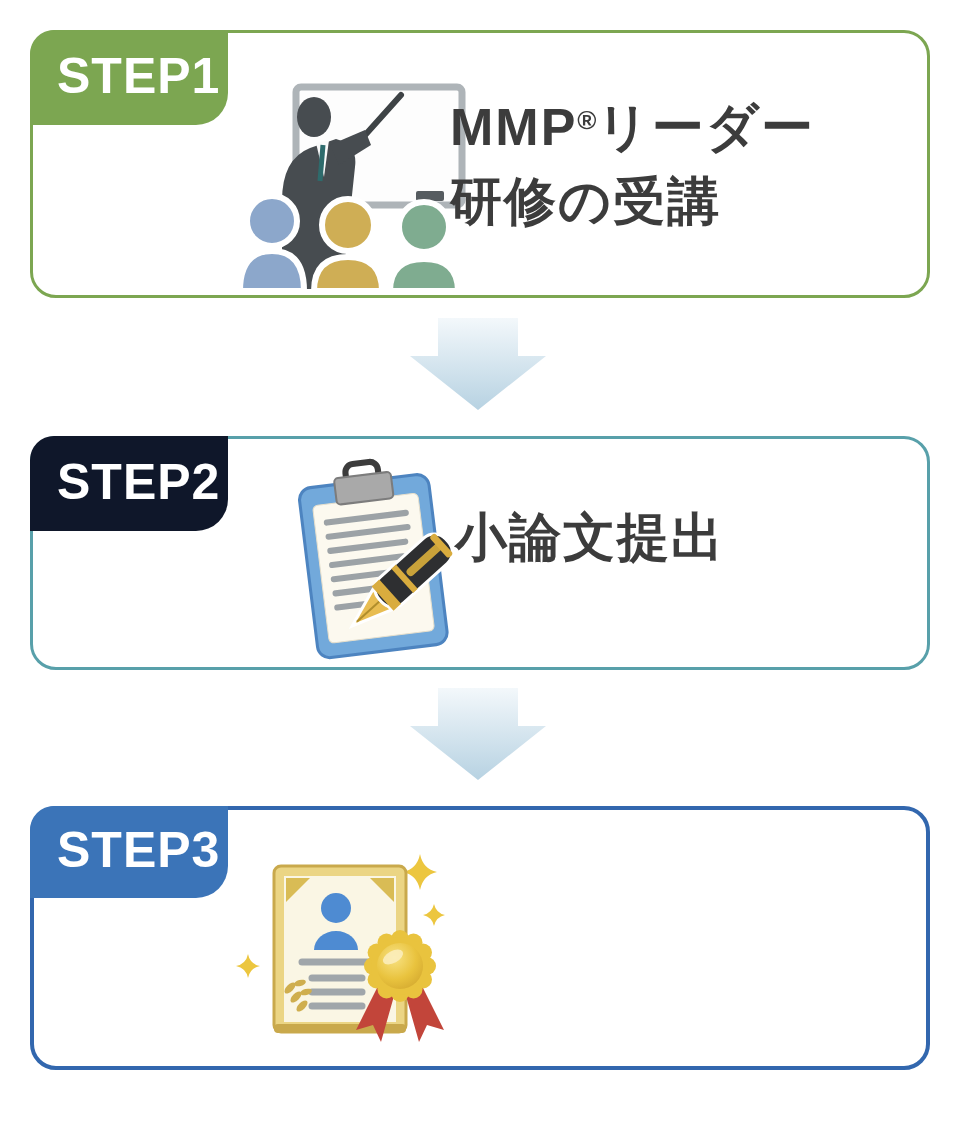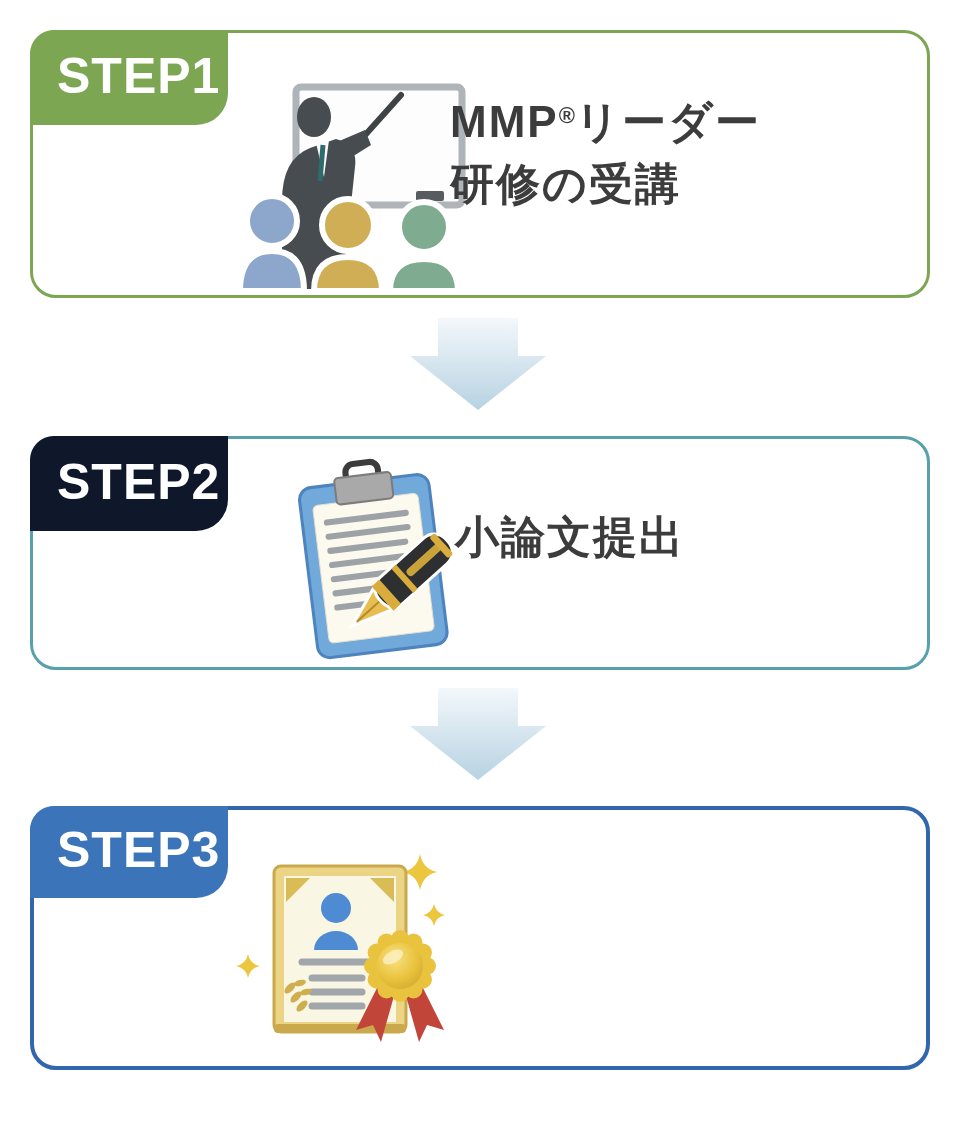--- a/index.html
+++ b/index.html
@@ -24,25 +24,25 @@
     width:198px; height:95px;
     border-radius:24px 0 32px 0;
     display:flex; align-items:center;
     padding-left:27px; padding-bottom:4px;
     color:#ffffff; font-size:50px; font-weight:bold; letter-spacing:1px;
   }
   .box3 .badge { top:-4px; left:-4px; height:92px; }
 
   .step-title {
     position:absolute;
-    color:#3C3C3C; font-size:44px; font-weight:bold;
+    color:#3C3C3C; font-size:52px; font-weight:bold;
     line-height:1.42; letter-spacing:2px; white-space:nowrap;
   }
   .t1 { left:417px; top:58px; }
-  .t2 { left:422px; top:68px;font-family:Liberation Serif, serif; }
+  .t2 { left:422px; top:62px;font-family:Liberation Serif, serif; }
   .t3 { left:408px; top:44px; }
   .reg-mark { font-size:0.5em; position:relative; top:-0.62em; letter-spacing:0; }
 
   .step-icon { position:absolute; }
   .icon1 { left:205px; top:46px;  width:230px; height:212px; }
   .icon2 { left:246px; top:10px;  width:214px; height:214px; }
   .icon3 { left:200px; top:36px;  width:238px; height:218px; }
 
   .flow-arrow { position:absolute; left:410px; width:136px; height:92px; }
   .arrow1 { top:318px; }

